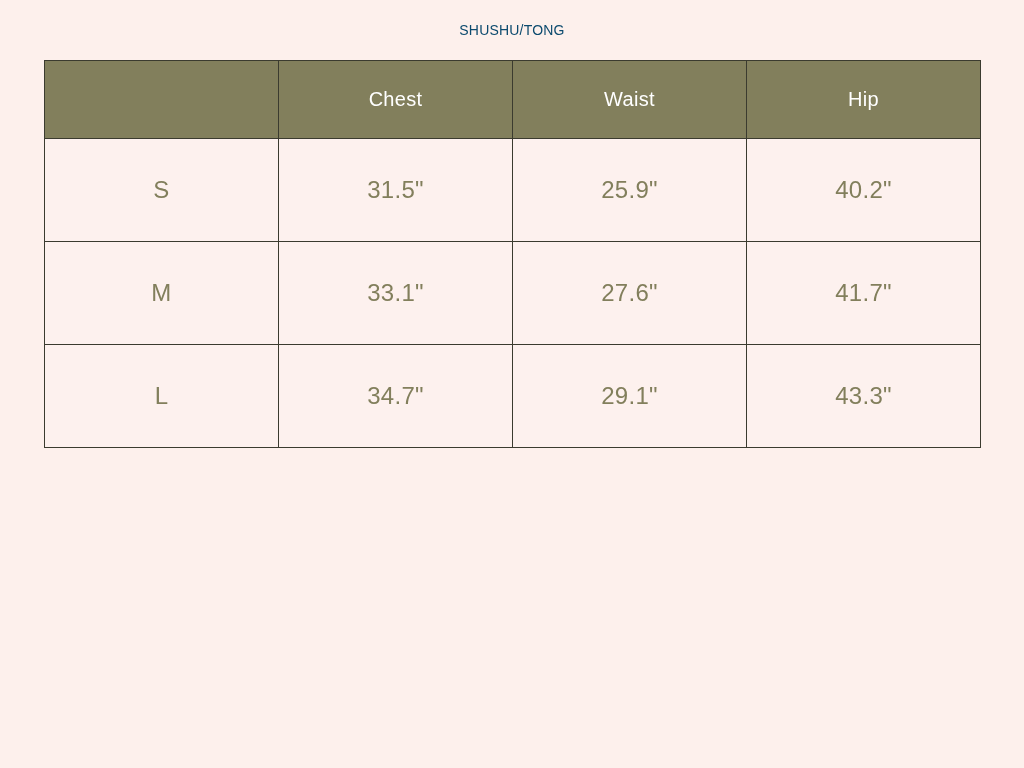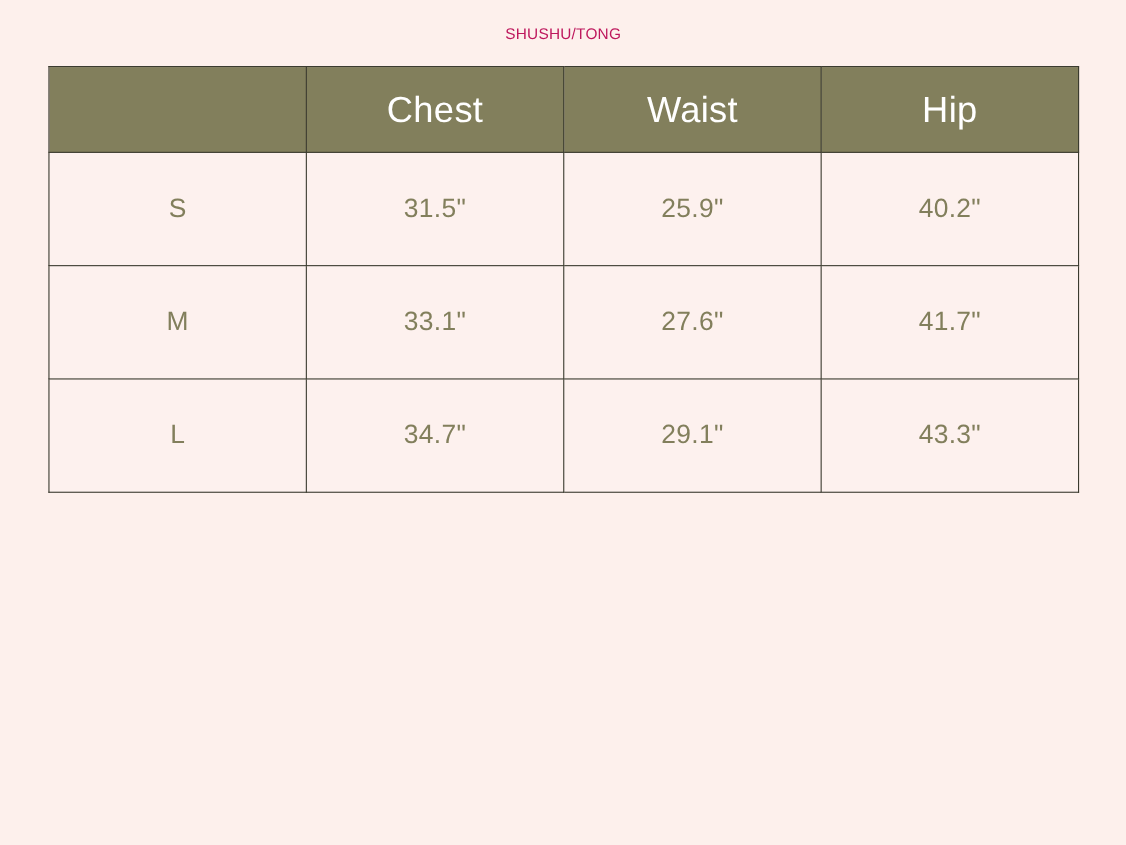--- a/index.html
+++ b/index.html
@@ -20,21 +20,21 @@
     box-sizing: border-box;
   }
   .brand {
     position: absolute;
     top: 22px;
     left: 0;
     width: 1024px;
     text-align: center;
     font-size: 14px;
     letter-spacing: 0.2px;
-    color: #be185d;
+    color: #0c4a6e;
     font-family: "Liberation Sans", sans-serif;
   }
   .table-wrap {
     position: absolute;
     top: 60px;
     left: 44px;
     width: 936px;
   }
   table.size-table {
     width: 936px;
@@ -45,21 +45,21 @@
   table.size-table td {
     border: 1px solid #3b3b2f;
     text-align: center;
     vertical-align: middle;
     font-weight: normal;
   }
   table.size-table thead th {
     background: #827f5c;
     color: #ffffff;
     height: 75px;
-    font-size: 33px;
+    font-size: 20px;
     letter-spacing: 0.3px;
   }
   table.size-table tbody td {
     background: #fdf1ee;
     color: #827f5c;
     height: 100px;
     font-size: 24px;
     letter-spacing: 0.3px;
   }
   table.size-table col.c-size { width: 234px; }

